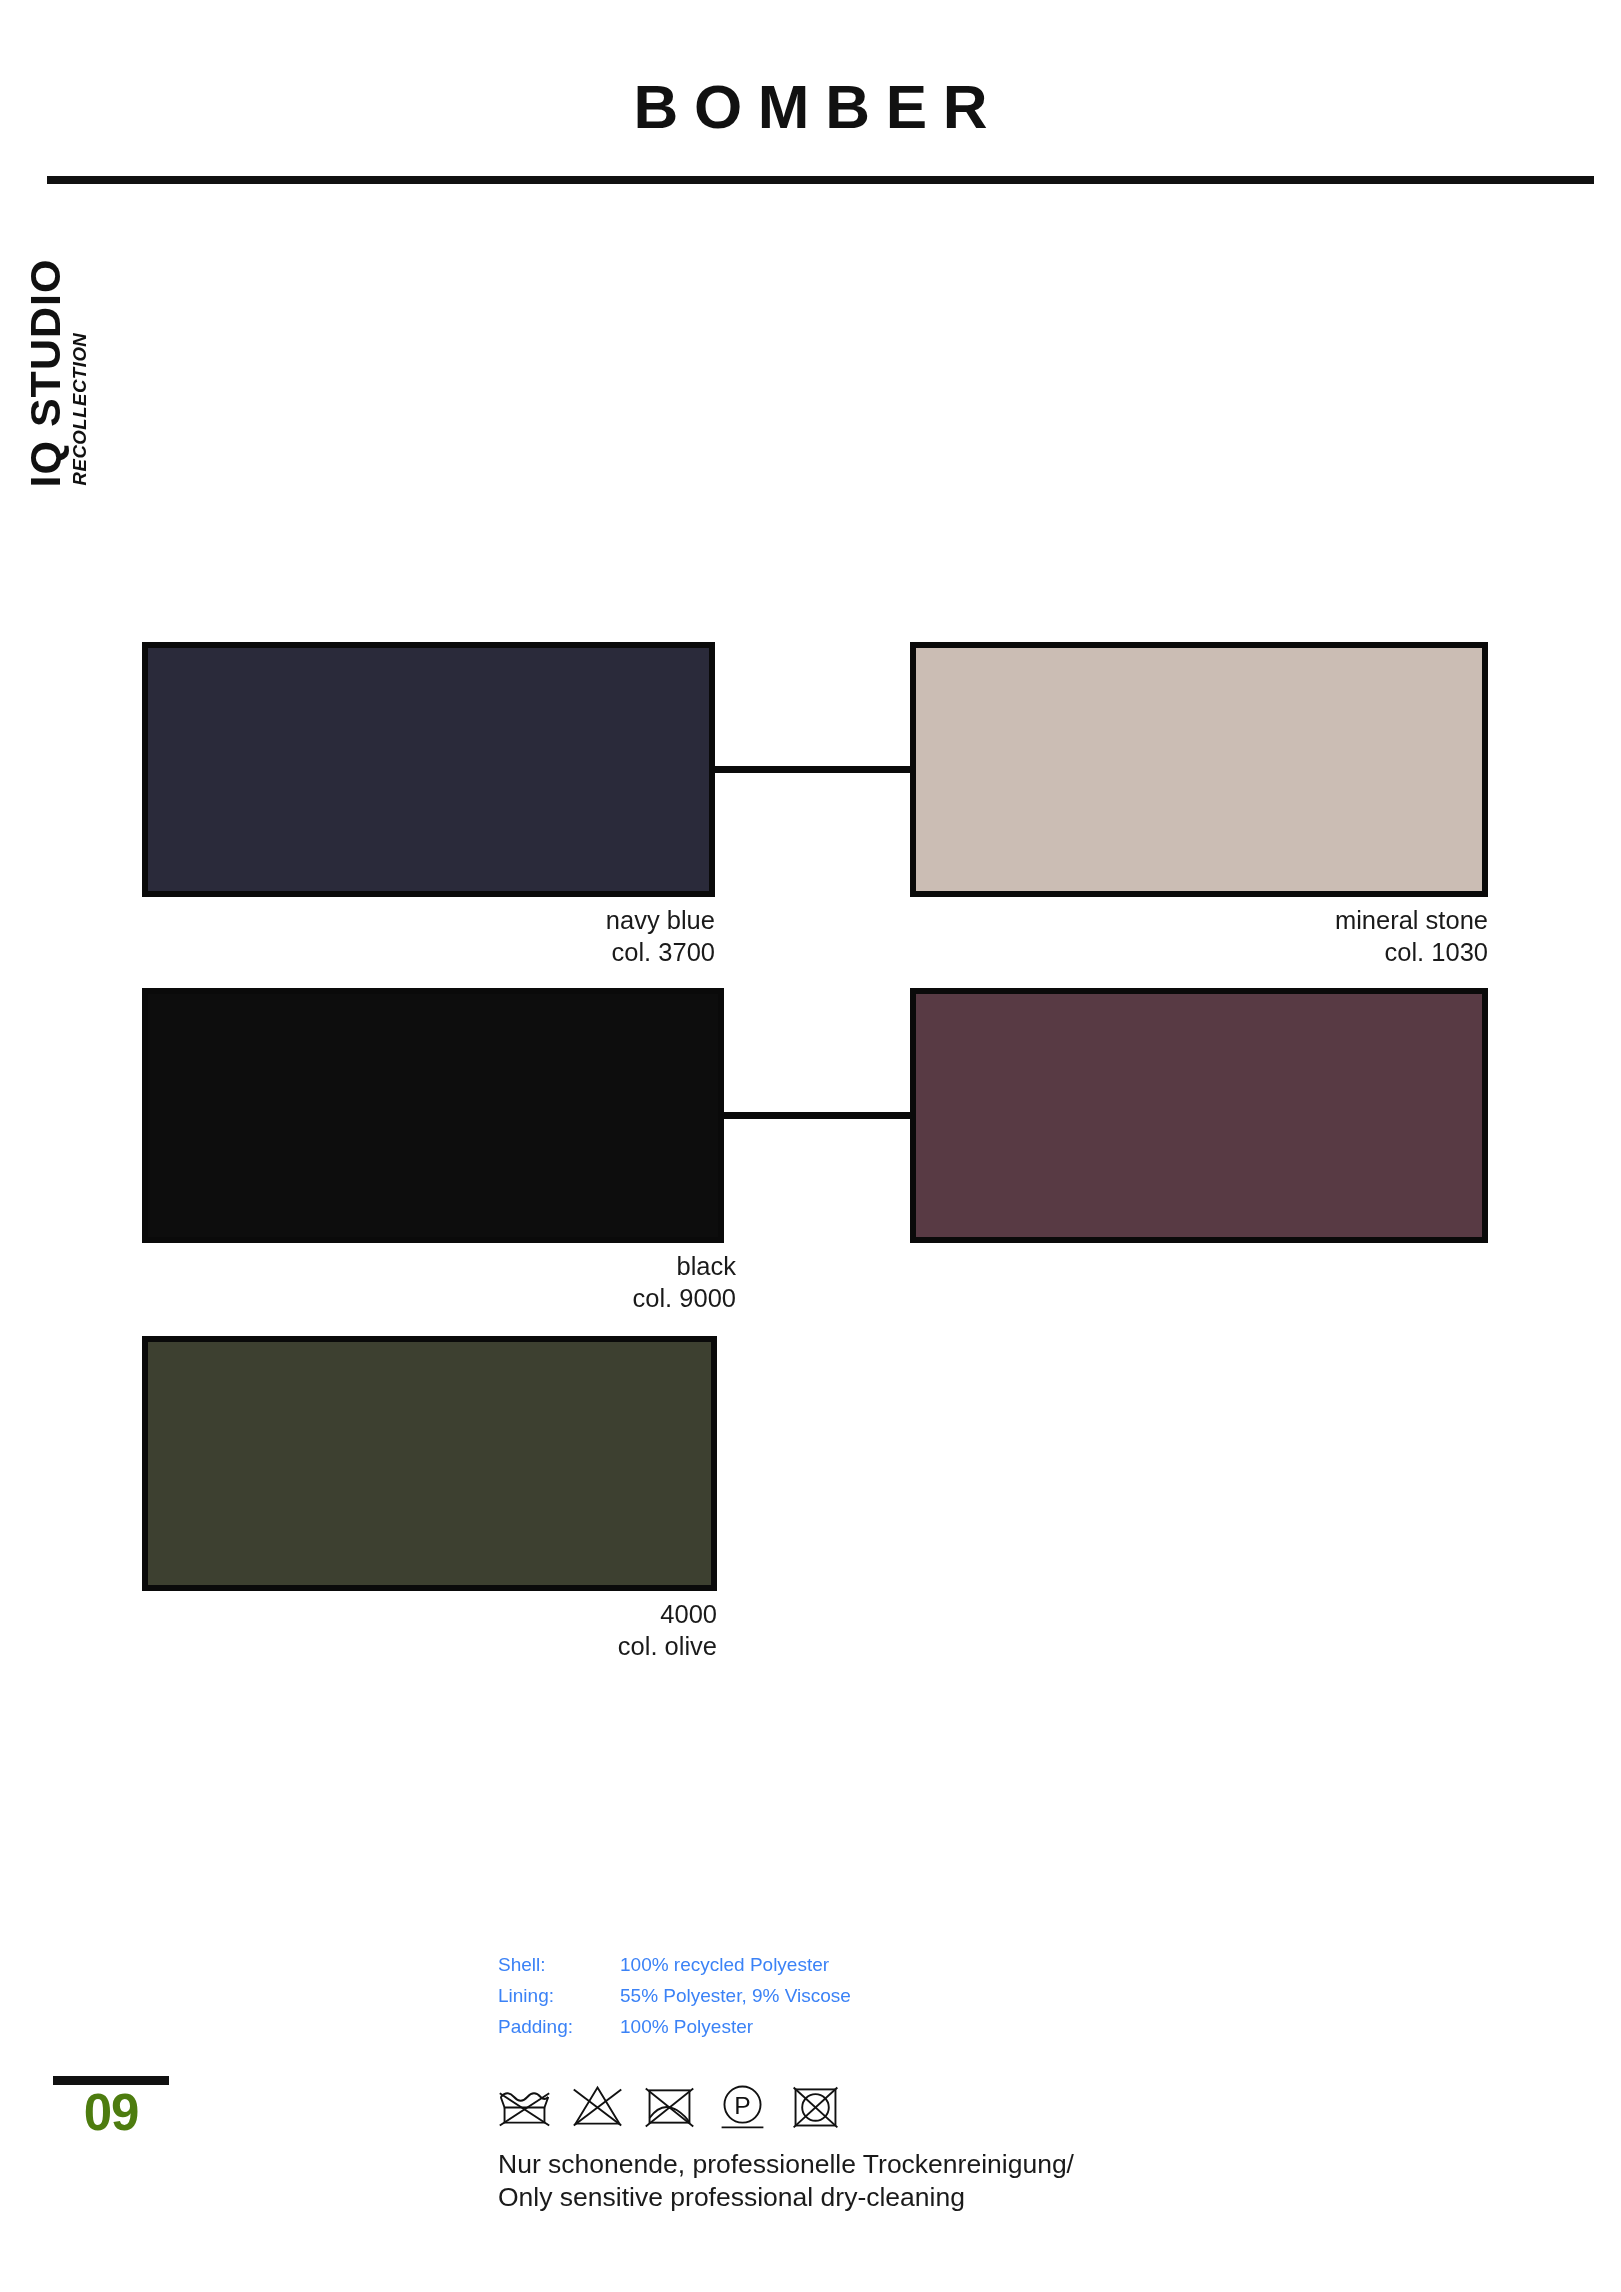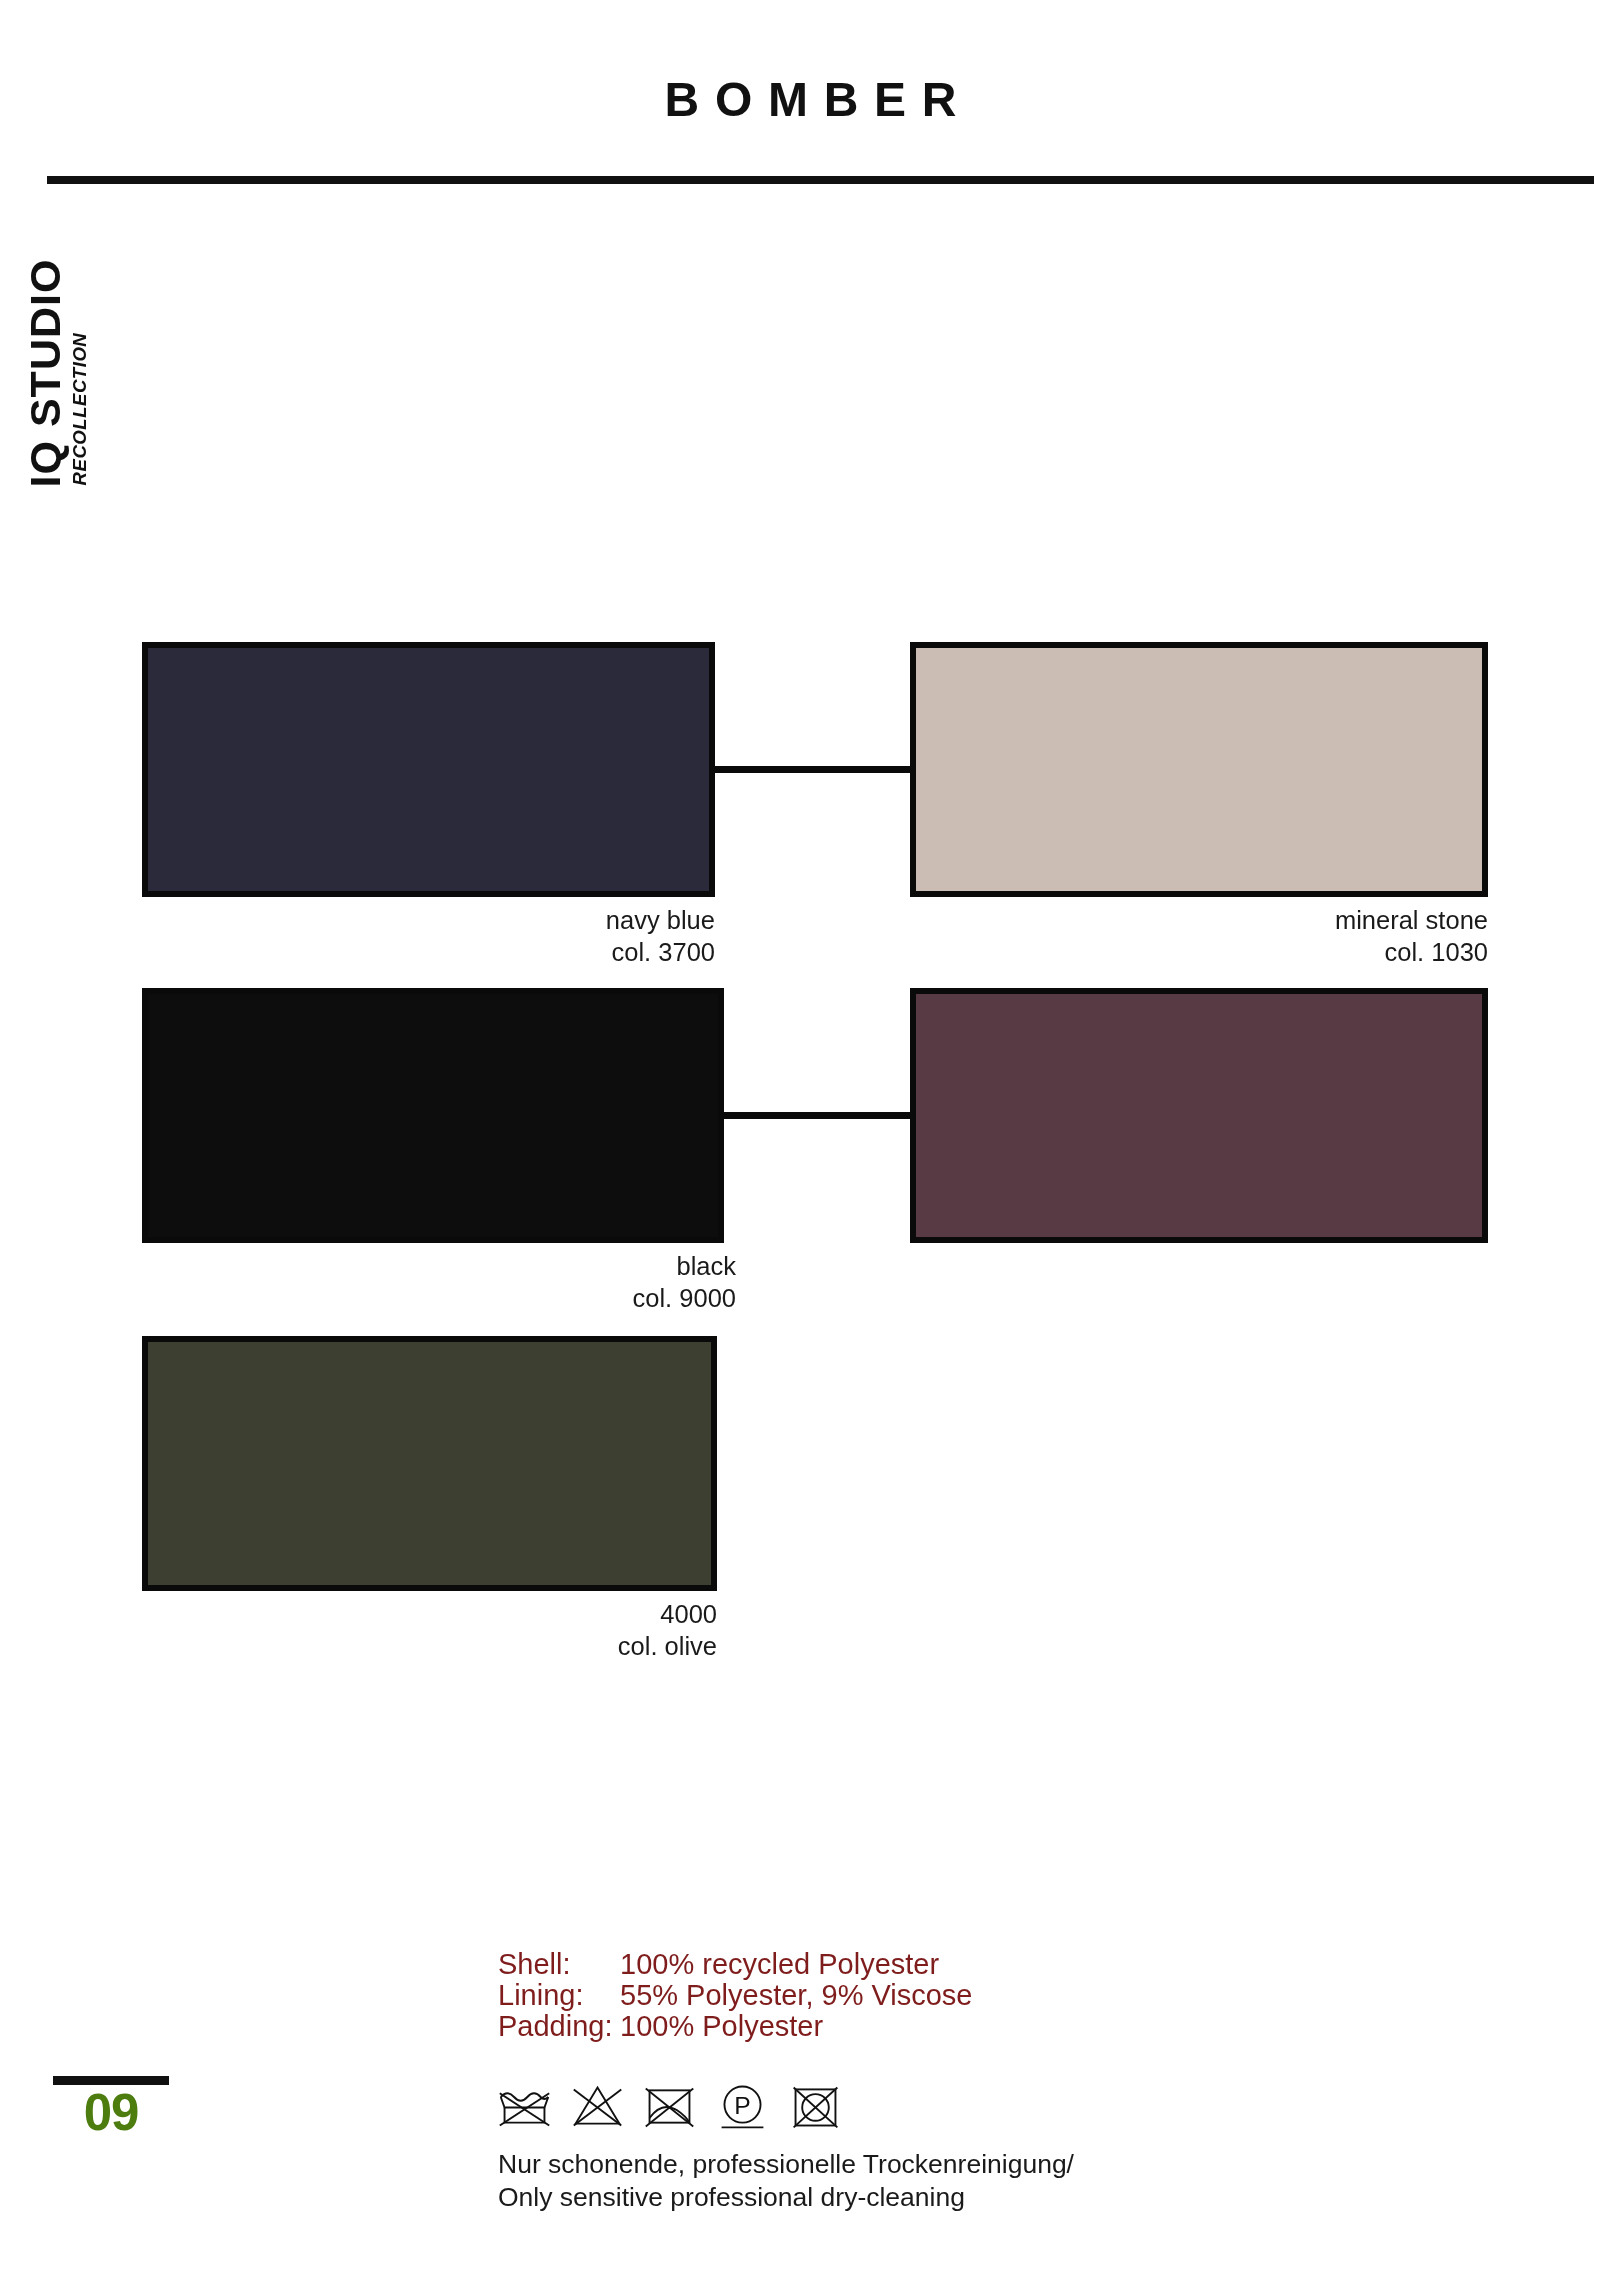--- a/index.html
+++ b/index.html
@@ -18,21 +18,21 @@
 
   
   .page-title {
     position: absolute;
     top: 76px;
     left: 0;
     width: 1621px;
     text-align: center;
     font-family: "Liberation Sans", sans-serif;
     font-weight: 700;
-    font-size: 48px;
+    font-size: 62px;
     letter-spacing: 15.7px;
     text-indent: 15.7px;
     color: #111111;
     line-height: 1;
   }
   .header-rule {
     position: absolute;
     top: 176px;
     left: 47px;
     width: 1547px;
@@ -127,23 +127,23 @@
   
   #sw-olive  { left: 142px;  top: 1336px; width: 575px; height: 255px; }
   #lb-olive  { left: 323px;  top: 1598px; width: 394px; }
 
   
   .composition {
     position: absolute;
     left: 498px;
     top: 1949px;
     font-family: "Liberation Sans", sans-serif;
-    font-size: 29px;
+    font-size: 19px;
     line-height: 31px;
-    color: #7f1d1d;
+    color: #3b82f6;
   }
   .comp-row {
     display: flex;
   }
   .comp-key {
     width: 122px;
     flex: 0 0 122px;
   }
   .comp-val {
     flex: 1 1 auto;

